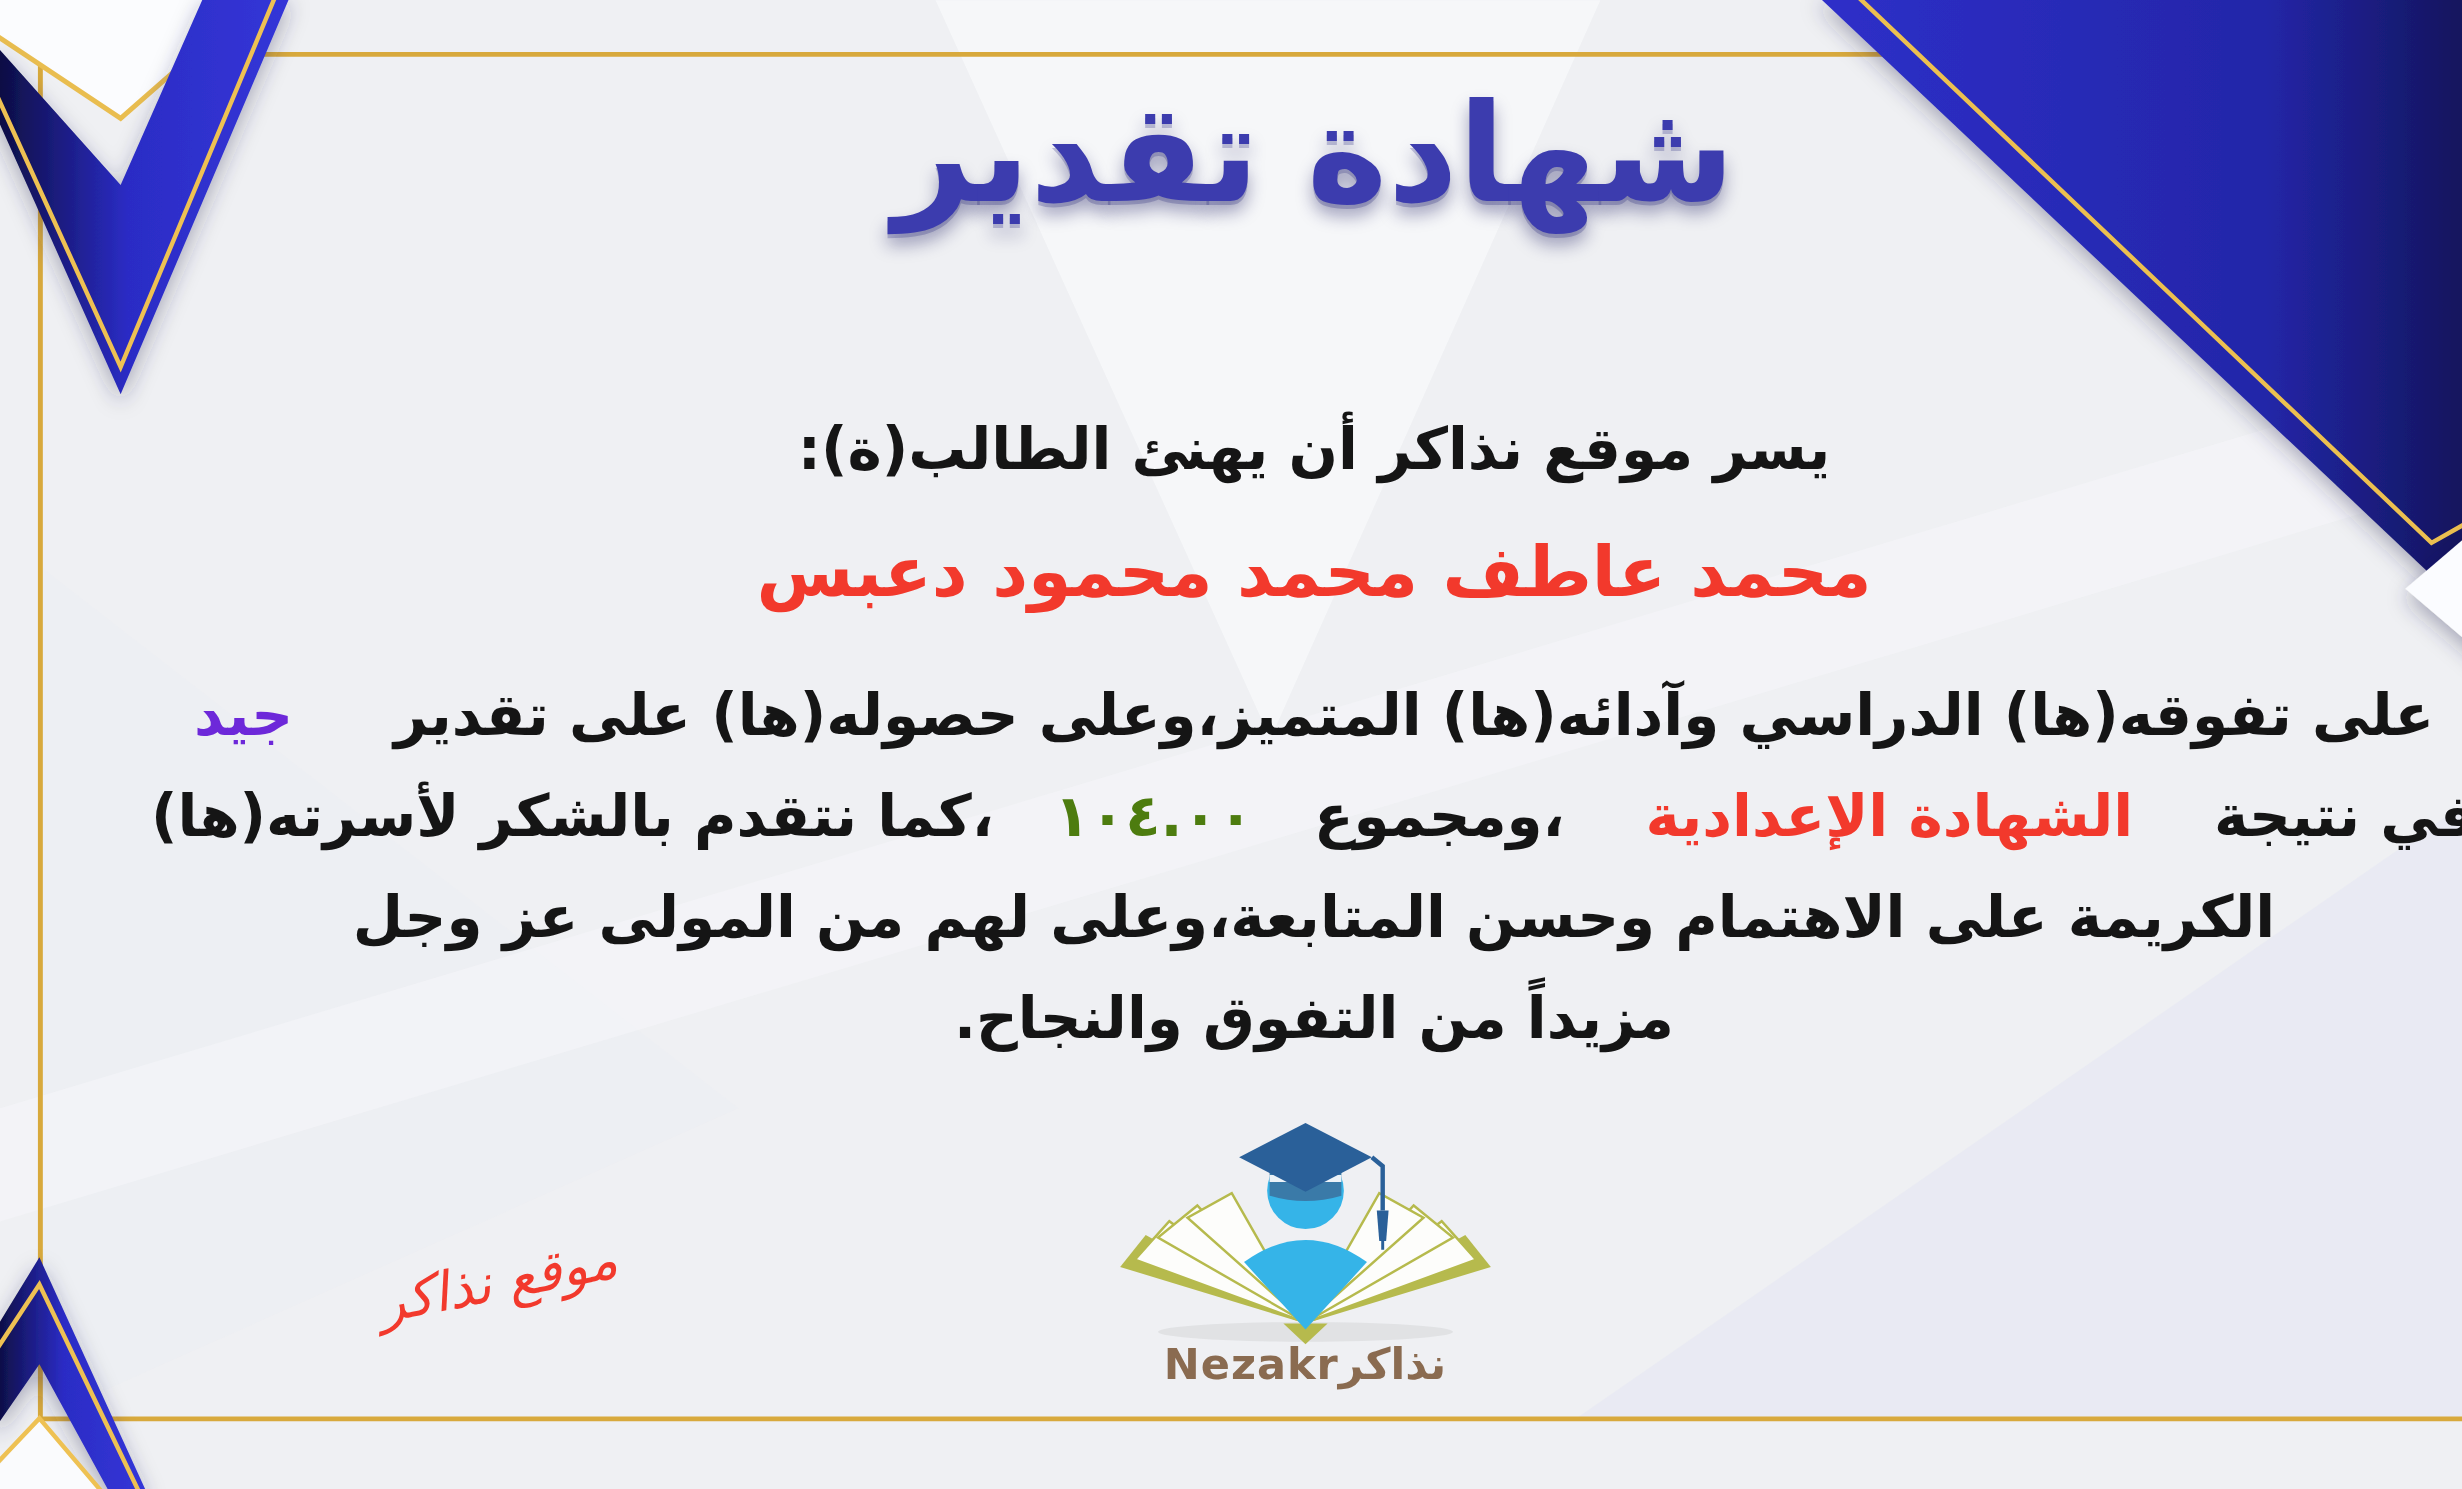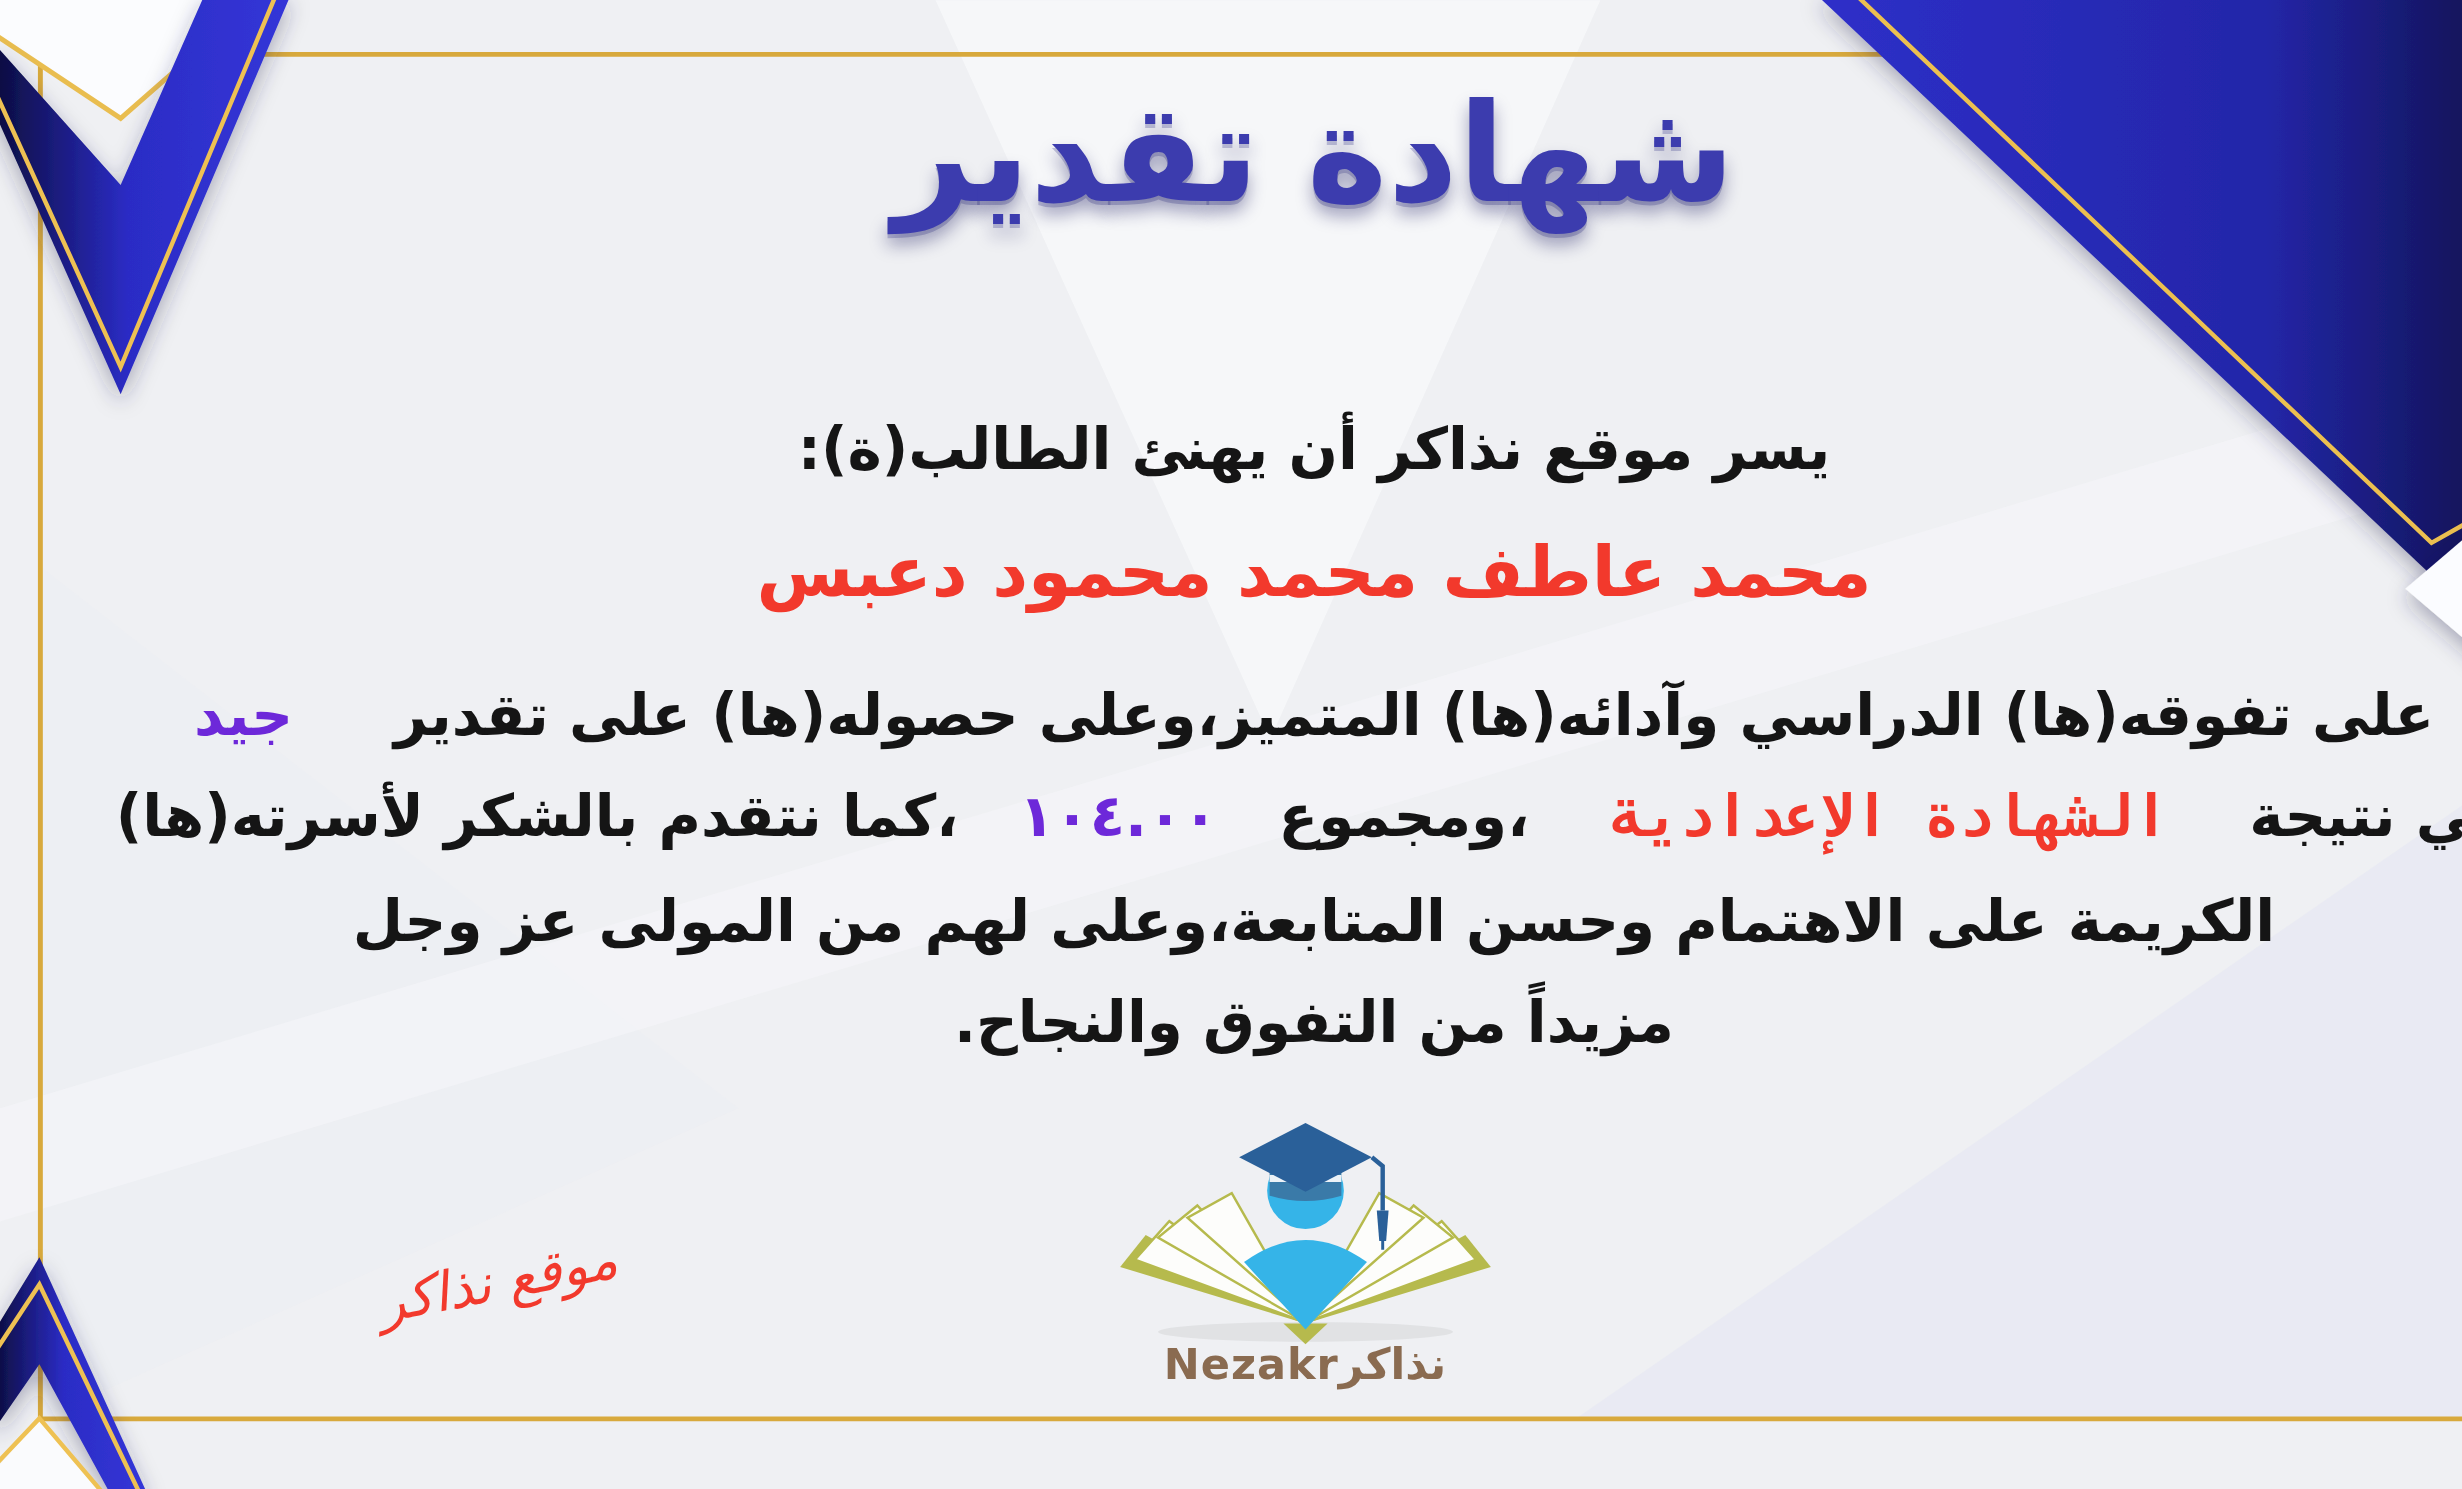--- a/index.html
+++ b/index.html
@@ -92,21 +92,21 @@
   </svg>
 
   <div class="abs title" style="color: rgb(60, 60, 174);">شهادة تقدير</div>
 
   <div class="abs intro">يسر موقع نذاكر أن يهنئ الطالب(ة):</div>
 
   <div class="abs student" style="color: rgb(242, 57, 44);">محمد عاطف محمد محمود دعبس</div>
 
   <div class="abs bodytext">
     <span class="line"><span>على تفوقه(ها) الدراسي وآدائه(ها) المتميز،وعلى حصوله(ها) على تقدير &nbsp;&nbsp;&nbsp;&nbsp;</span><span style="color: #6d28d9;">جيد</span></span>
-    <span class="line"><span>في نتيجة &nbsp;&nbsp;&nbsp;</span><span style="color: rgb(242, 57, 44); font-family: Liberation Mono, monospace;">الشهادة الإعدادية</span><span>&nbsp;&nbsp;&nbsp; ،ومجموع &nbsp;&nbsp;</span><span style="color: #6d28d9; text-align: right;">١٠٤.٠٠</span><span>&nbsp;&nbsp; ،كما نتقدم بالشكر لأسرته(ها)</span></span>
+    <span class="line"><span>في نتيجة &nbsp;&nbsp;&nbsp;</span><span style="color: rgb(242, 57, 44);">الشهادة الإعدادية</span><span>&nbsp;&nbsp;&nbsp; ،ومجموع &nbsp;&nbsp;</span><span style="color: #4d7c0f; text-align: right;">١٠٤.٠٠</span><span>&nbsp;&nbsp; ،كما نتقدم بالشكر لأسرته(ها)</span></span>
     <span class="line"><span>الكريمة على الاهتمام وحسن المتابعة،وعلى لهم من المولى عز وجل</span></span>
     <span class="line"><span>مزيداً من التفوق والنجاح.</span></span>
   </div>
 
   <div class="abs sig-script" style="color: rgb(242, 57, 44);">موقع نذاكر</div>
 
   <svg class="abs logo-svg" width="389" height="236" viewBox="0 0 790 480">
     <ellipse cx="395" cy="437" rx="300" ry="20" fill="#d9dadc" opacity="0.65"></ellipse>
     <g>
       <polygon points="395,420 18,305 70,240" fill="#b6ba4d"></polygon>

